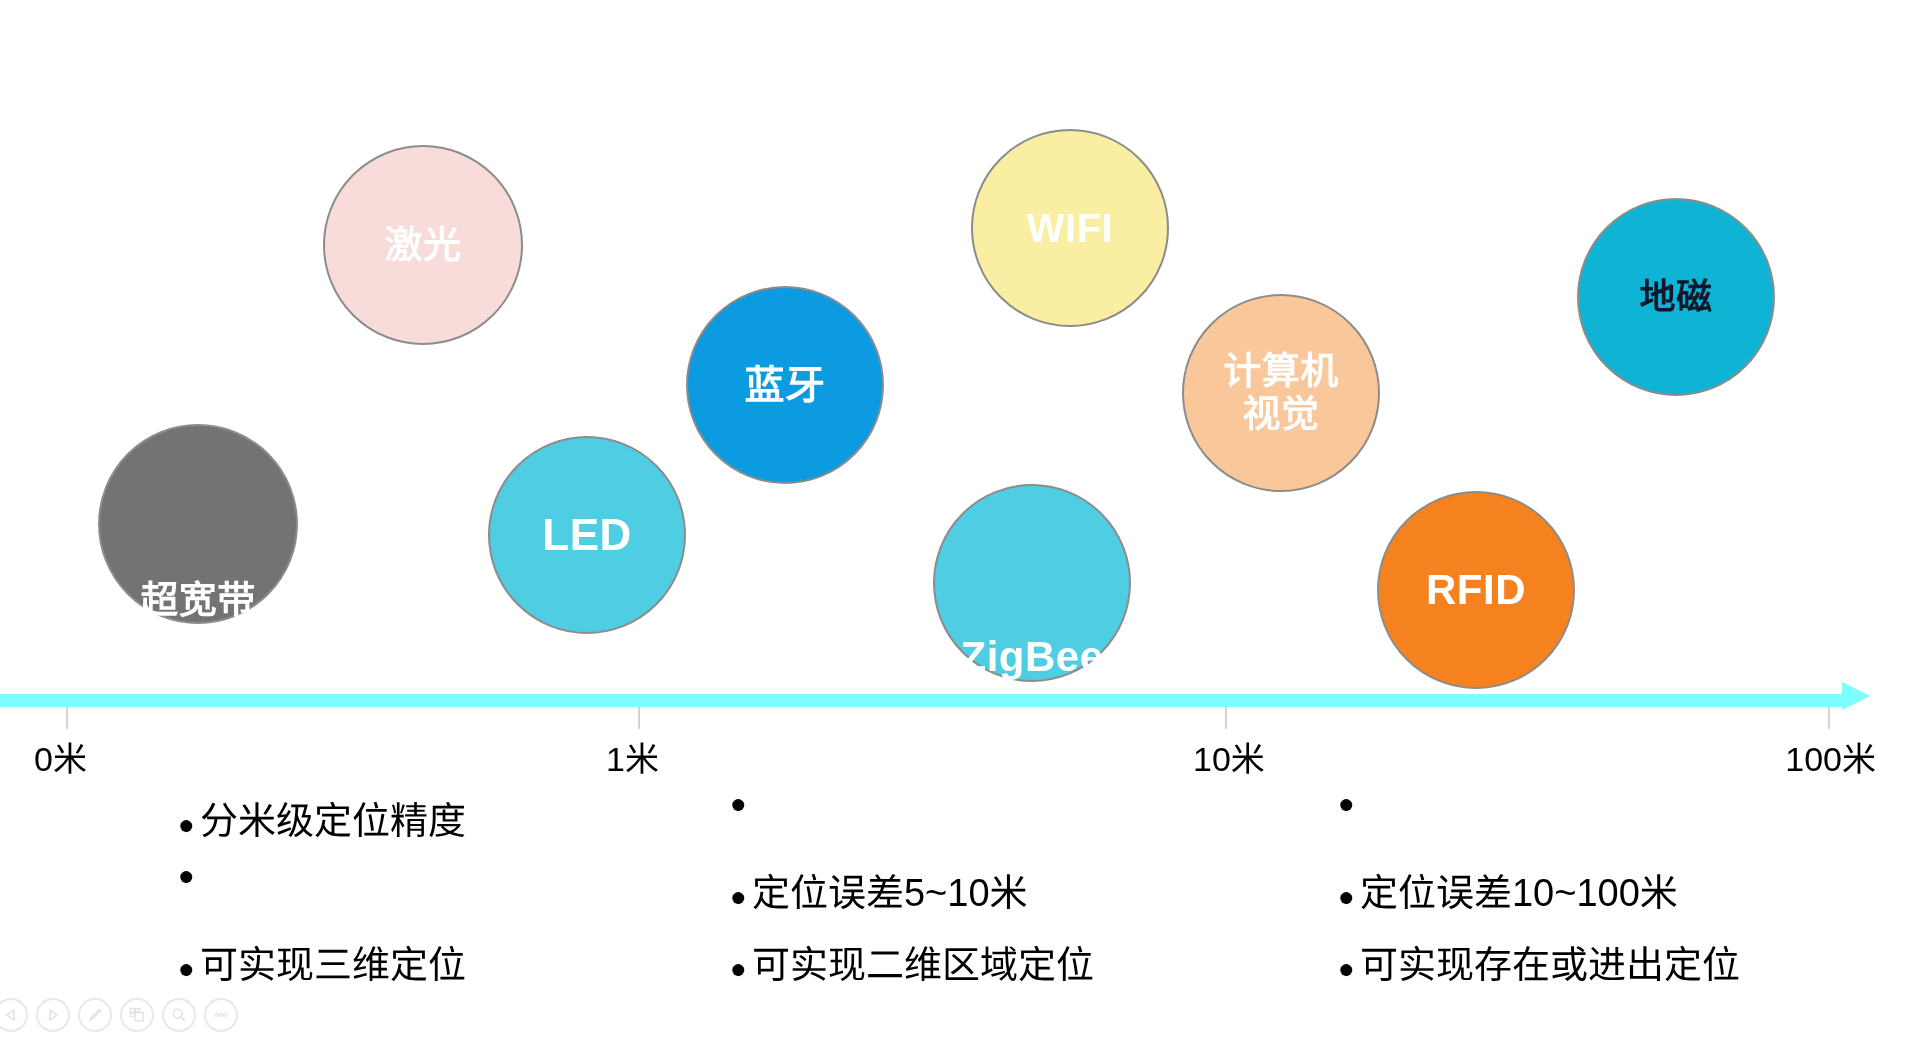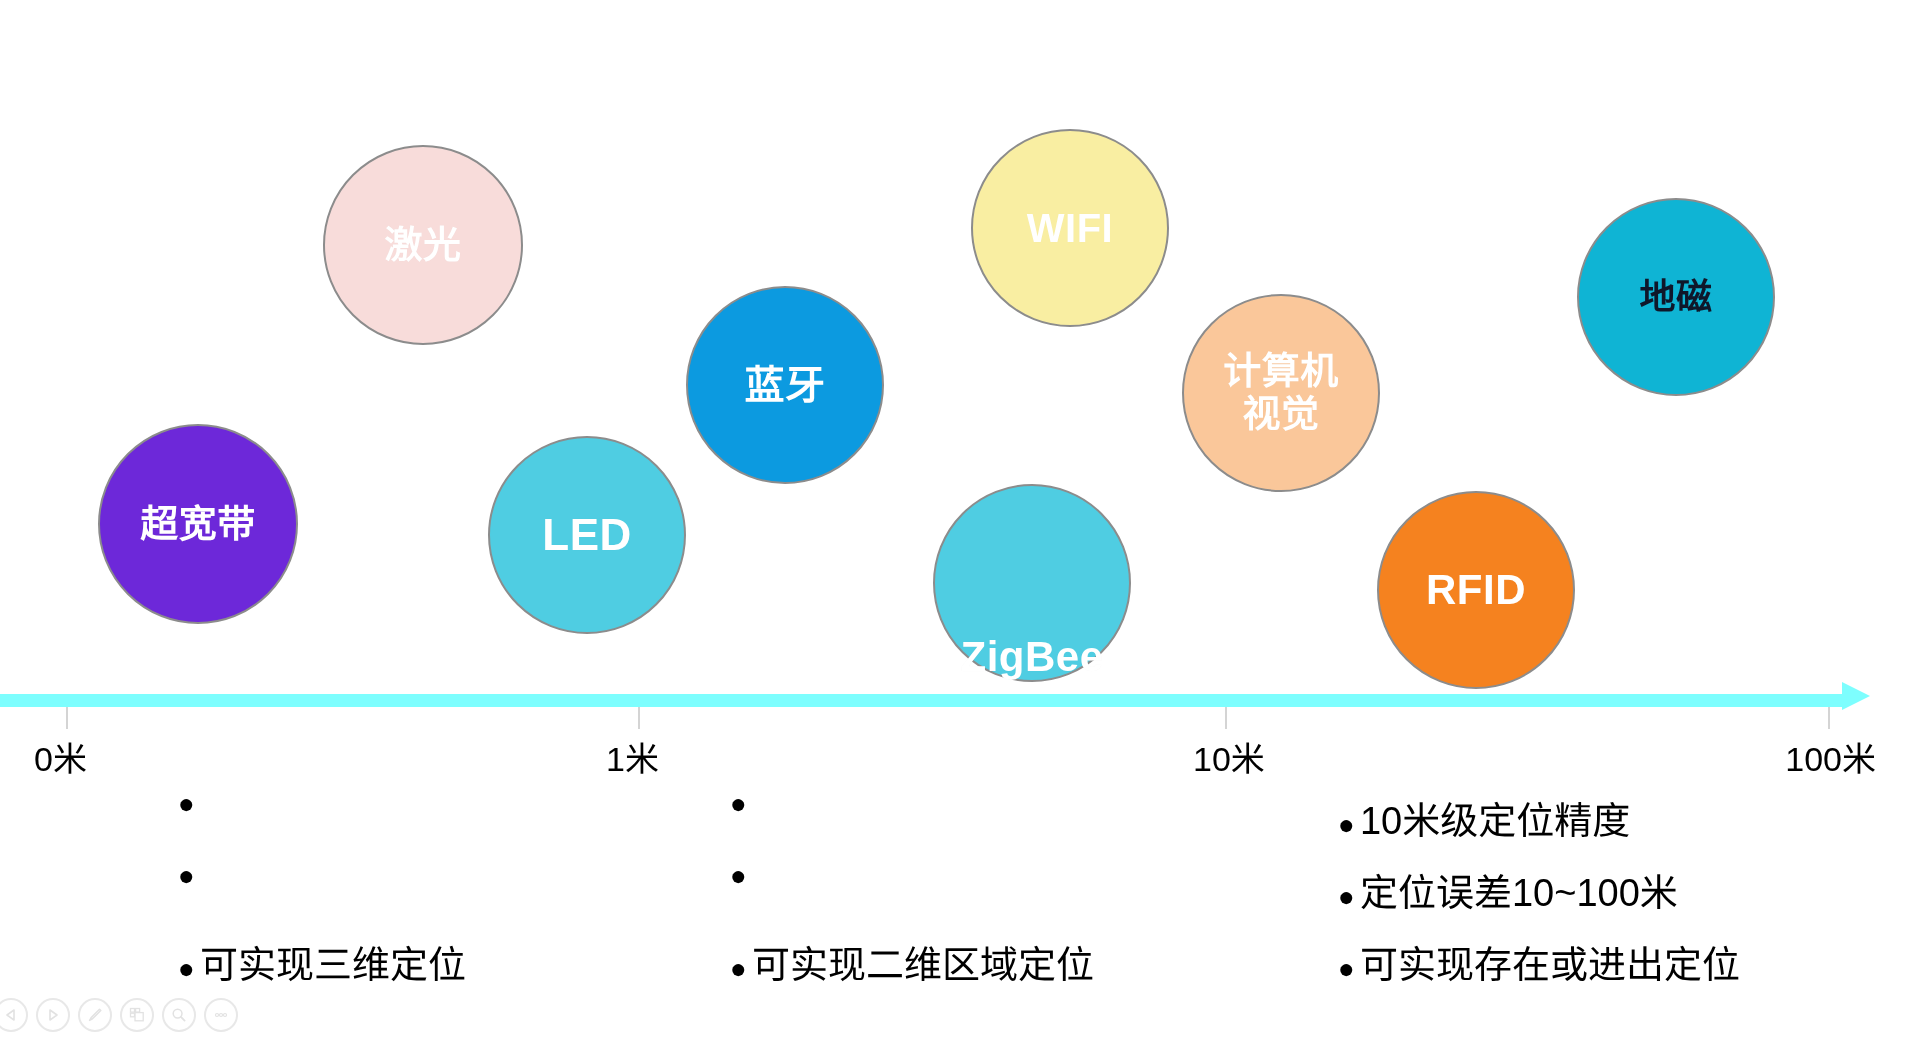--- a/index.html
+++ b/index.html
@@ -135,21 +135,21 @@
     cursor: pointer;
   }
   .tb-btn svg { display: block; }
 </style>
 </head>
 <body>
 
 <div id="slide">
 
   <div id="bubble-layer">
-      <div class="bubble" style="left: 98px; top: 424px; width: 200px; height: 200px; background: #6d28d9; border-color: rgb(140, 140, 140); color: rgb(255, 255, 255); font-size: 38px;">
+      <div class="bubble" style="left: 98px; top: 424px; width: 200px; height: 200px; background: #737373; border-color: rgb(140, 140, 140); color: rgb(255, 255, 255); font-size: 38px; align-items: flex-end;">
         <span class="blabel">超宽带</span>
       </div>
       <div class="bubble" style="left: 323px; top: 145px; width: 200px; height: 200px; background: rgb(248, 220, 218); border-color: rgb(140, 140, 140); color: rgb(255, 255, 255); font-size: 38px;">
         <span class="blabel">激光</span>
       </div>
       <div class="bubble" style="left: 488px; top: 436px; width: 198px; height: 198px; background: rgb(79, 205, 226); border-color: rgb(140, 140, 140); color: rgb(255, 255, 255); font-size: 44px;">
         <span class="blabel">LED</span>
       </div>
       <div class="bubble" style="left: 686px; top: 286px; width: 198px; height: 198px; background: rgb(12, 154, 224); border-color: rgb(140, 140, 140); color: rgb(255, 255, 255); font-size: 40px;">
         <span class="blabel">蓝牙</span>
@@ -184,45 +184,46 @@
         <div class="tick-label" style="left: 1193px;">10米</div>
         <div class="tick" style="left: 1828px;"></div>
         <div class="tick-label" style="right: 37px;">100米</div>
       </div>
   </div>
 
   <div id="columns">
       <div class="bullet-col" style="left: 178px;">
         <div class="bullet-line">
           <span class="bullet-dot">●</span>
+          <span>分米级定位精度</span>
         </div>
         <div class="bullet-line">
           <span class="bullet-dot">●</span>
         </div>
         <div class="bullet-line">
           <span class="bullet-dot">●</span>
           <span>可实现三维定位</span>
         </div>
       </div>
       <div class="bullet-col" style="left: 730px;">
         <div class="bullet-line">
           <span class="bullet-dot">●</span>
         </div>
         <div class="bullet-line">
           <span class="bullet-dot">●</span>
+          <span>定位误差5~10米</span>
         </div>
         <div class="bullet-line">
           <span class="bullet-dot">●</span>
           <span>可实现二维区域定位</span>
         </div>
       </div>
       <div class="bullet-col" style="left: 1338px;">
         <div class="bullet-line">
           <span class="bullet-dot">●</span>
-          <span>10米级定位精度</span>
         </div>
         <div class="bullet-line">
           <span class="bullet-dot">●</span>
           <span>定位误差10~100米</span>
         </div>
         <div class="bullet-line">
           <span class="bullet-dot">●</span>
           <span>可实现存在或进出定位</span>
         </div>
       </div>

